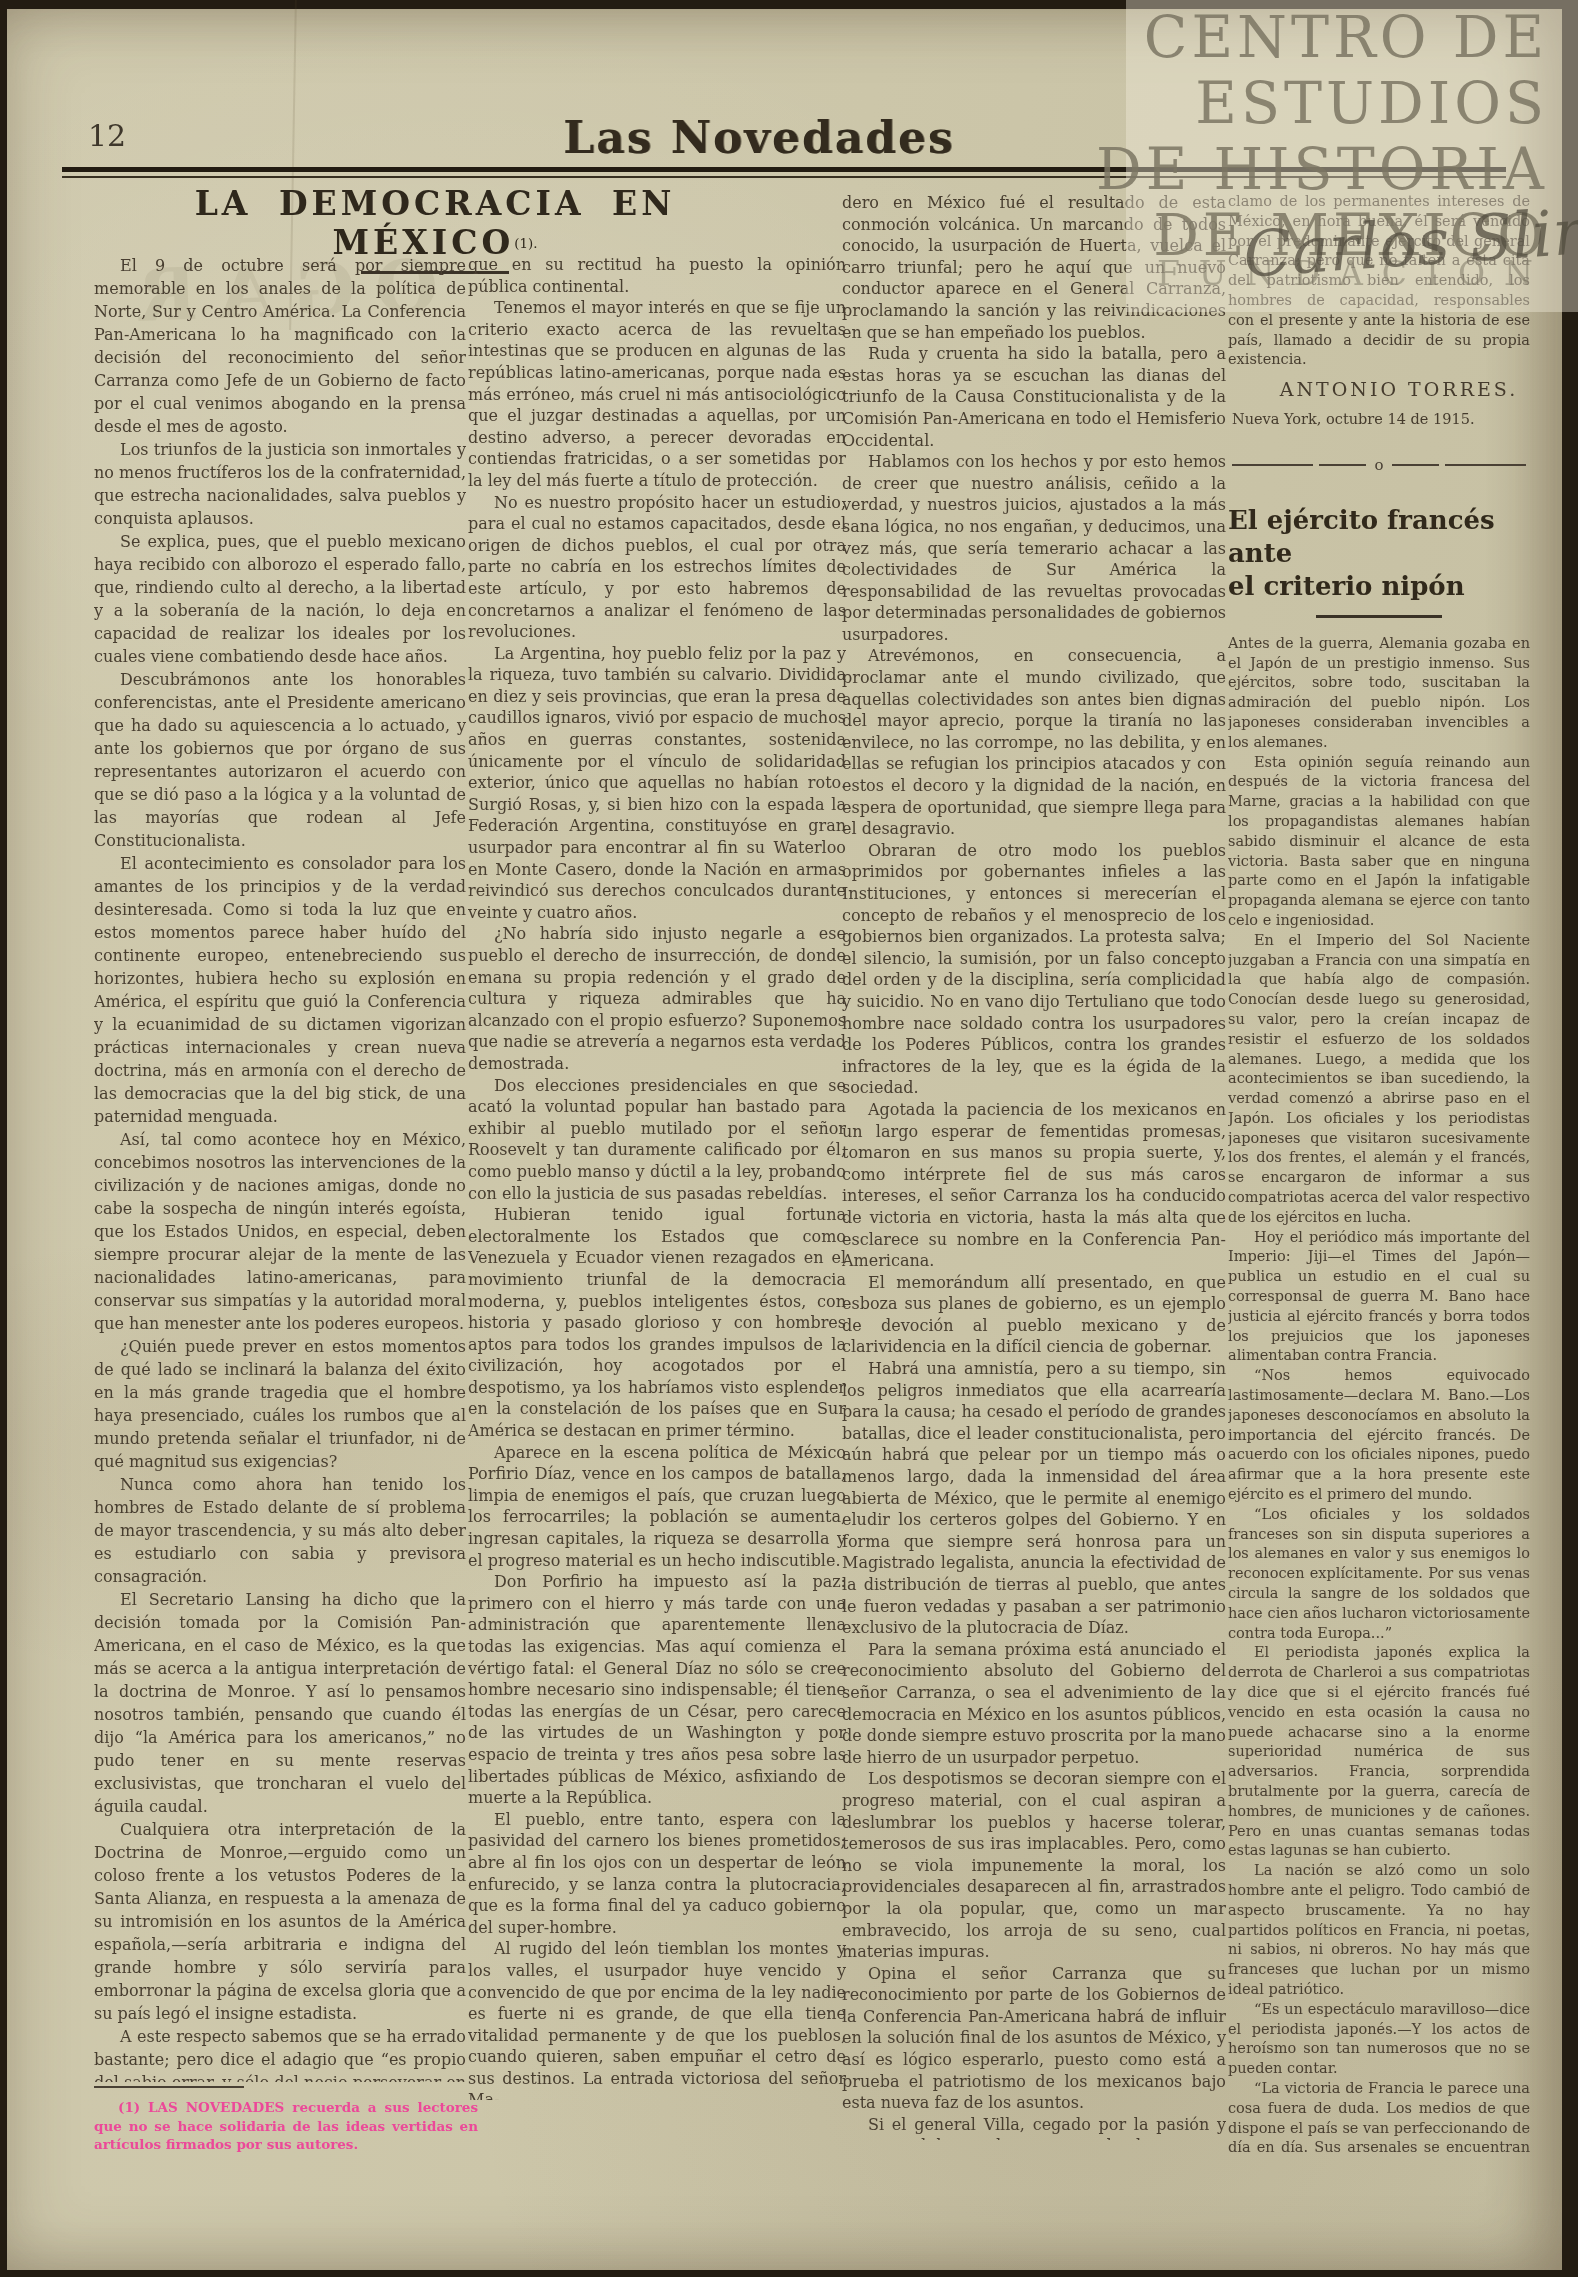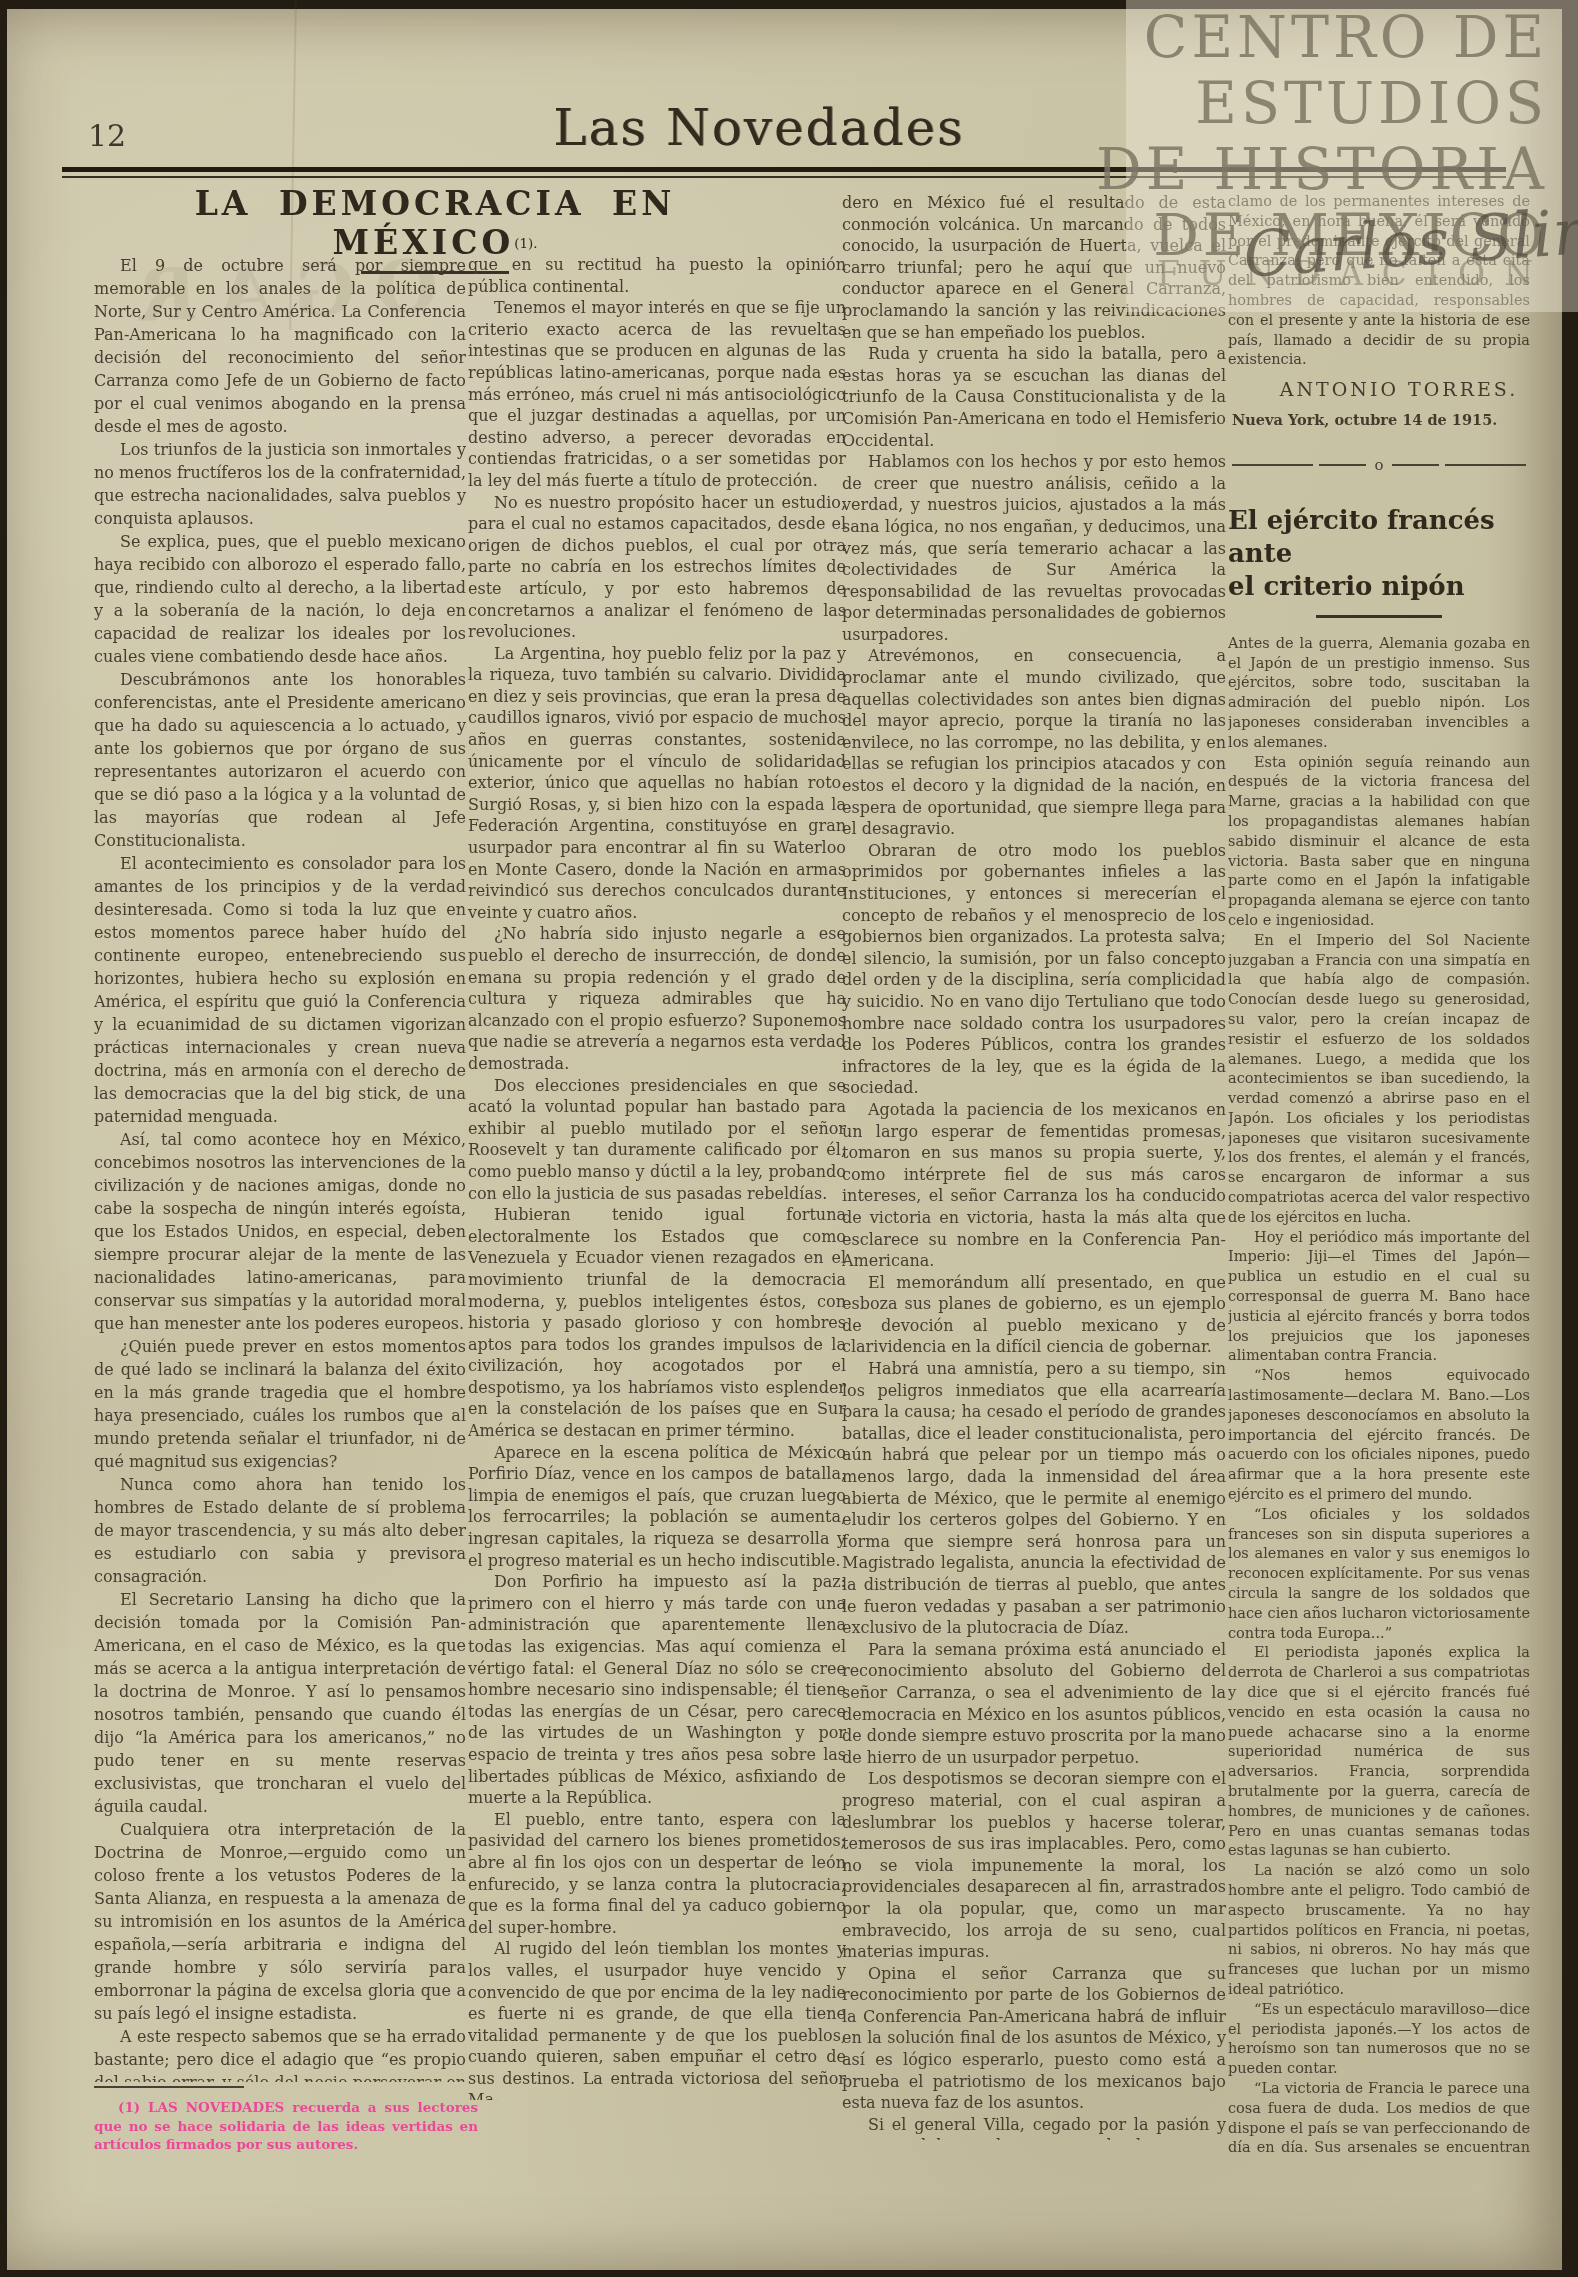--- a/index.html
+++ b/index.html
@@ -9,40 +9,40 @@
          background:
            radial-gradient(1100px 700px at 28% 18%, rgba(255,255,255,0.10), rgba(255,255,255,0) 60%),
            radial-gradient(900px 800px at 70% 90%, rgba(110,90,60,0.12), rgba(110,90,60,0) 70%),
            radial-gradient(500px 300px at 12% 64%, rgba(120,100,65,0.10), rgba(120,100,65,0) 75%),
            linear-gradient(100deg,#d0caae 0%, #ccc6a9 45%, #c5bfa2 100%);
          box-shadow: inset 0 0 70px rgba(70,52,28,0.28), inset -28px 0 50px rgba(70,52,28,0.20);}
   .crease{position:absolute;left:292px;top:0;width:2px;height:330px;background:rgba(90,75,50,0.14);
           transform:rotate(1deg);}
   
   .page-number{position:absolute;left:88px;top:118px;font-size:30px;color:#3e372b;}
-  .masthead{position:absolute;left:0;right:60px;top:99px;text-align:center;
-            font-size:50px;font-weight:normal;letter-spacing:2px;color:#332b1e;
+  .masthead{position:absolute;left:0;right:60px;top:112px;text-align:center;
+            font-size:44px;font-weight:bold;letter-spacing:2px;color:#332b1e;
             text-shadow:1px 0 0 rgba(51,43,30,0.5);}
   .header-rule{position:absolute;left:62px;right:72px;top:167px;height:4px;
                border-top:5px solid #221b11;border-bottom:2px solid #372f20;}
   
   .headline-wrap{position:absolute;left:110px;top:184px;width:650px;text-align:center;color:#2f281c;}
   .headline{font-size:33px;font-weight:bold;letter-spacing:4px;word-spacing:12px;display:inline;}
   .headline-rule{width:148px;height:3px;background:#3a3226;margin:9px auto 0;}
   
   .col{position:absolute;text-align:justify;color:#483e30;overflow:hidden;}
   .col p{margin:0;text-indent:26px;}
   .col.cont p:first-child{text-indent:0;}
   #col1{left:94px;top:254px;width:372px;height:1828px;font-size:16px;line-height:23px;}
   #col2{left:468px;top:254px;width:378px;height:1846px;font-size:16px;line-height:21.6px;}
   #col3{left:842px;top:192px;width:384px;height:1948px;font-size:16px;line-height:21.6px;}
   #col4{left:1228px;top:192px;width:302px;height:1960px;font-size:14.5px;line-height:19.8px;}
   #col4 .a1end{margin-bottom:10px;}
   .byline{text-align:center;letter-spacing:3px;font-size:19px;margin:8px 0 10px 40px;color:#453b2d;}
-  .dateline{font-size:14.5px;margin-left:4px;color:#453b2d;font-weight:bold;}
+  .dateline{font-size:14.5px;margin-left:4px;color:#453b2d;}
   .divider{display:flex;align-items:center;margin:30px 4px 34px 4px;color:#4a4135;}
   .divider .ln{height:2px;background:#4a4135;}
   .divider .l1{flex:1.2;} .divider .l2{flex:0.7;margin:0 6px;}
   .divider .o{font-size:15px;line-height:10px;margin:0 2px;}
   .a2title{text-align:left;font-weight:bold;font-size:26px;line-height:33px;color:#31291b;margin:0 0 2px;}
   .a2title-rule{width:126px;height:3px;background:#3a3226;margin:12px auto 16px;}
   
   .footnote-rule{position:absolute;left:94px;top:2086px;width:150px;height:2px;background:#494034;}
   .footnote{position:absolute;left:94px;top:2098px;width:384px;font-size:13.5px;line-height:18.5px;
             font-weight:bold;color:#ec4899;text-align:justify;}

